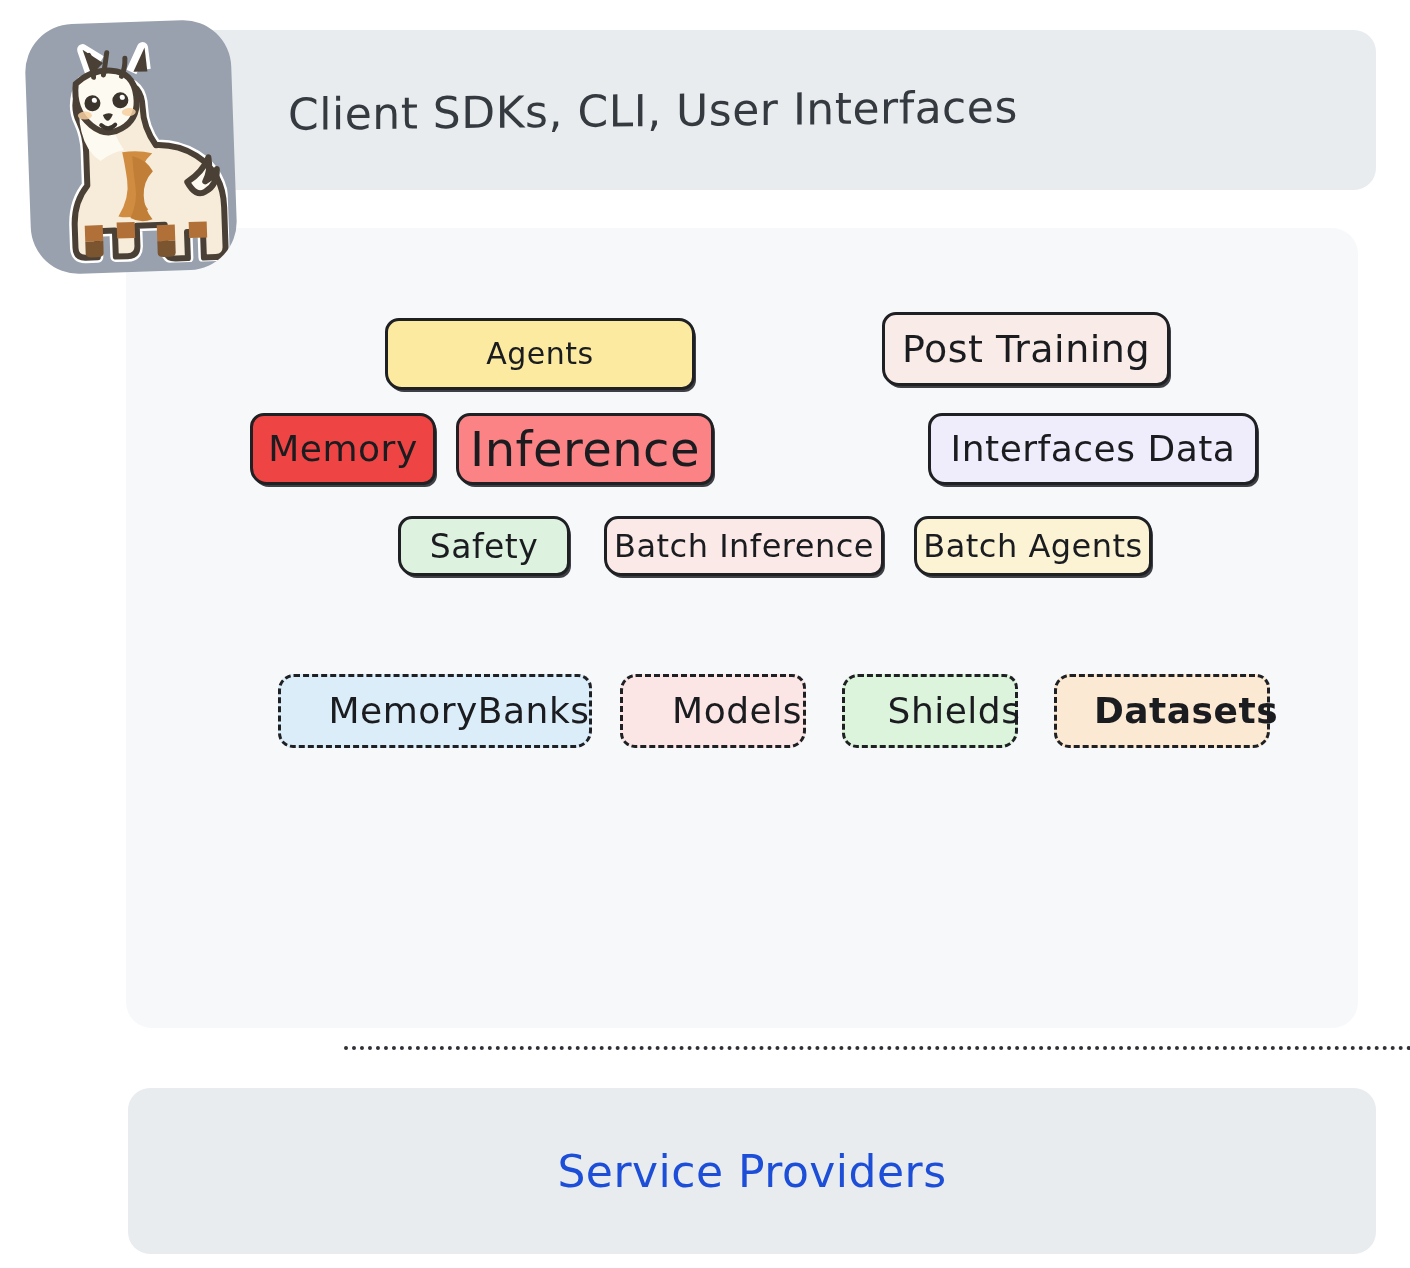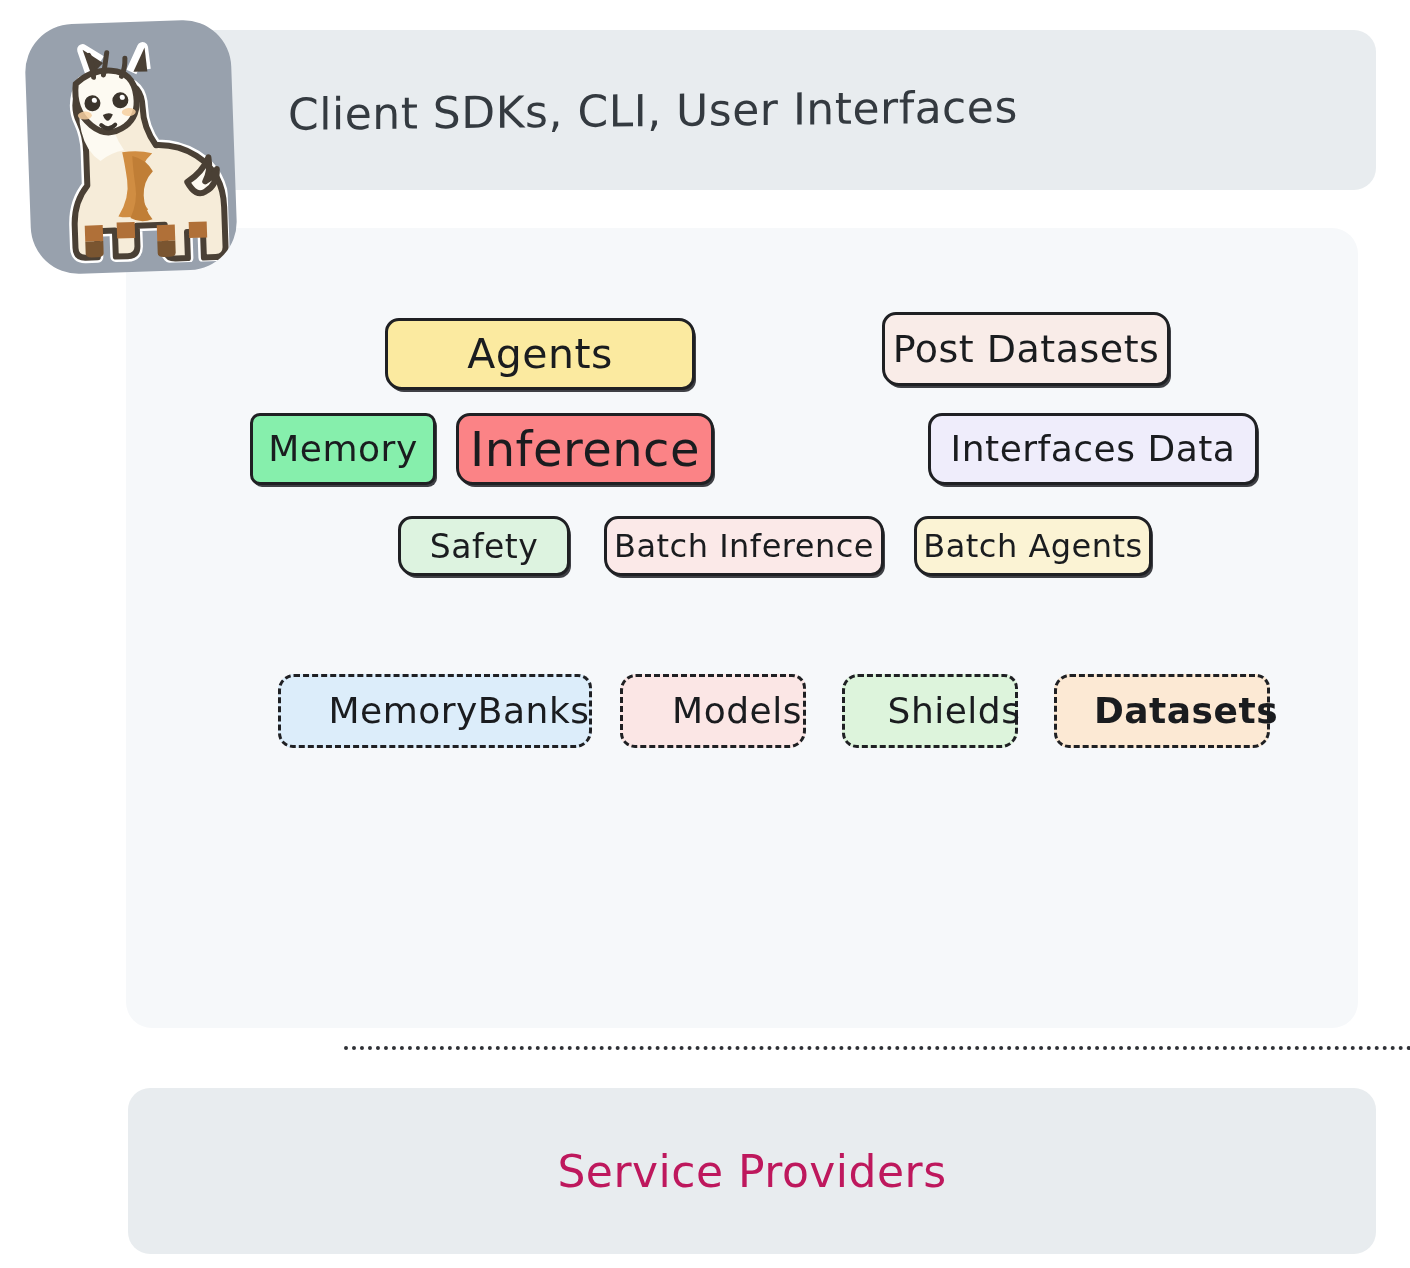--- a/index.html
+++ b/index.html
@@ -183,31 +183,31 @@
     </g>
     <g fill="#7a5530">
       <path d="M46,206 l18,0 l0,12 q0,4 -6,4 l-6,0 q-6,0 -6,-4 z"></path>
       <path d="M118,208 l18,0 l0,12 q0,4 -6,4 l-6,0 q-6,0 -6,-4 z"></path>
     </g>
   </svg>
 </div>
 
 <div id="api-panel" style="background: rgb(246, 248, 250);">
 
-  <div class="rbox hand solid" style="left: 259px; top: 90px; width: 310px; height: 72px; background: rgb(251, 234, 160); font-size: 41px;">Agents</div>
-    <div class="rbox hand solid" style="left: 756px; top: 84px; width: 288px; height: 74px; background: rgb(249, 236, 232); font-size: 38px;">Post Datasets</div>
-    <div class="rbox hand solid" style="left: 124px; top: 185px; width: 186px; height: 72px; background: #86efac; font-size: 36px; border-radius: 10px;">Memory</div>
+  <div class="rbox hand solid" style="left: 259px; top: 90px; width: 310px; height: 72px; background: rgb(251, 234, 160); font-size: 30px;">Agents</div>
+    <div class="rbox hand solid" style="left: 756px; top: 84px; width: 288px; height: 74px; background: rgb(249, 236, 232); font-size: 38px;">Post Training</div>
+    <div class="rbox hand solid" style="left: 124px; top: 185px; width: 186px; height: 72px; background: #ef4444; font-size: 36px;">Memory</div>
     <div class="rbox hand solid" style="left: 330px; top: 185px; width: 258px; height: 72px; background: rgb(251, 131, 134); font-size: 48px;">Inference</div>
     <div class="rbox hand solid" style="left: 802px; top: 185px; width: 330px; height: 72px; background: rgb(239, 237, 251); font-size: 36px;">Interfaces Data</div>
     <div class="rbox hand solid" style="left: 272px; top: 288px; width: 172px; height: 60px; background: rgb(221, 243, 224); font-size: 33px;">Safety</div>
     <div class="rbox hand solid" style="left: 478px; top: 288px; width: 280px; height: 60px; background: rgb(251, 233, 232); font-size: 32px;">Batch Inference</div>
     <div class="rbox hand solid" style="left: 788px; top: 288px; width: 238px; height: 60px; background: rgb(251, 243, 212); font-size: 32px;">Batch Agents</div>
     <div class="rbox hand dashed" style="left: 152px; top: 446px; width: 314px; height: 74px; background: rgb(220, 237, 250); font-size: 36px;">MemoryBanks</div>
     <div class="rbox hand dashed" style="left: 716px; top: 446px; width: 176px; height: 74px; background: rgb(221, 244, 220); font-size: 36px;">Shields</div>
     <div class="rbox hand dashed" style="left: 494px; top: 446px; width: 186px; height: 74px; background: rgb(251, 230, 229); font-size: 36px;">Models</div>
     <div class="rbox hand dashed" style="left: 928px; top: 446px; width: 216px; height: 74px; background: rgb(252, 233, 212); font-size: 36px; font-weight: bold;">Datasets</div>
     <div id="separator" style="border-top-color: rgb(47, 49, 54);"></div>
   <div id="telemetry-box" class="rbox solid hand" style="background: rgb(232, 236, 238); color: rgb(26, 28, 31);">Telemetry</div>
 </div>
 
 <div id="footer-bar" style="background: rgb(232, 236, 239);">
-  <div id="footer-title" class="hand" style="color: #be185d;">Service Providers</div>
+  <div id="footer-title" class="hand" style="color: #1d4ed8;">Service Providers</div>
 </div>
 
 </body></html>

